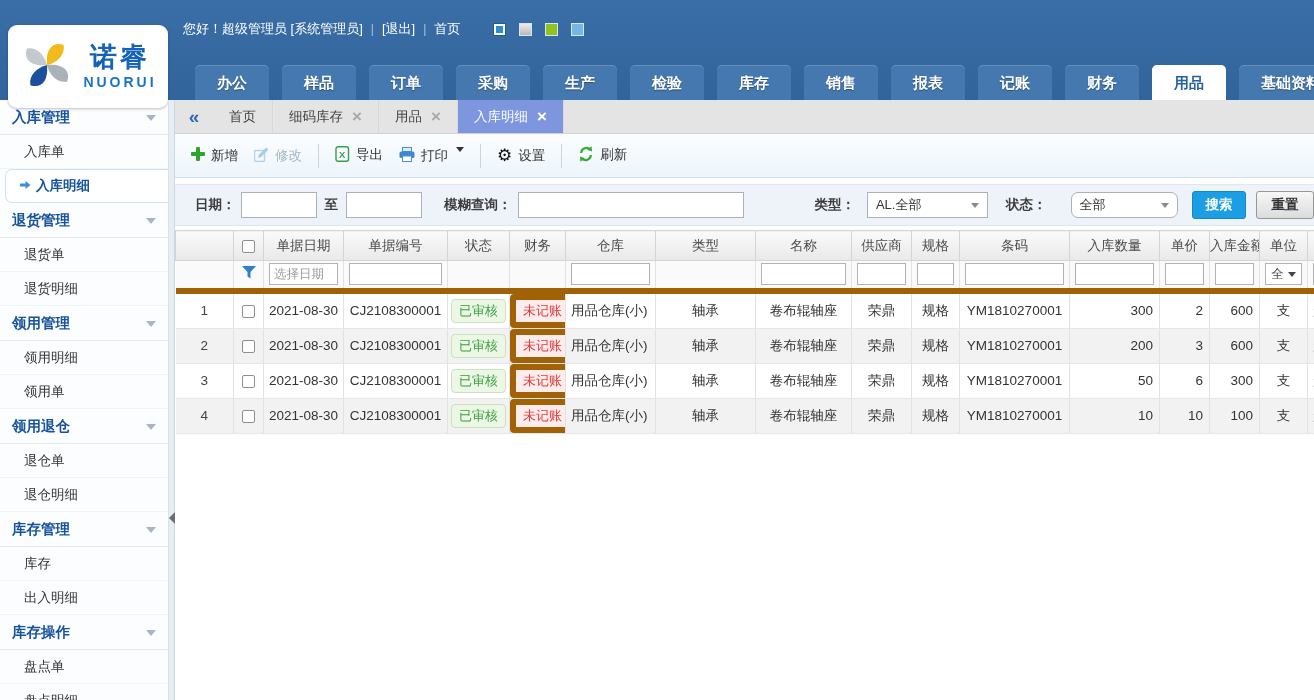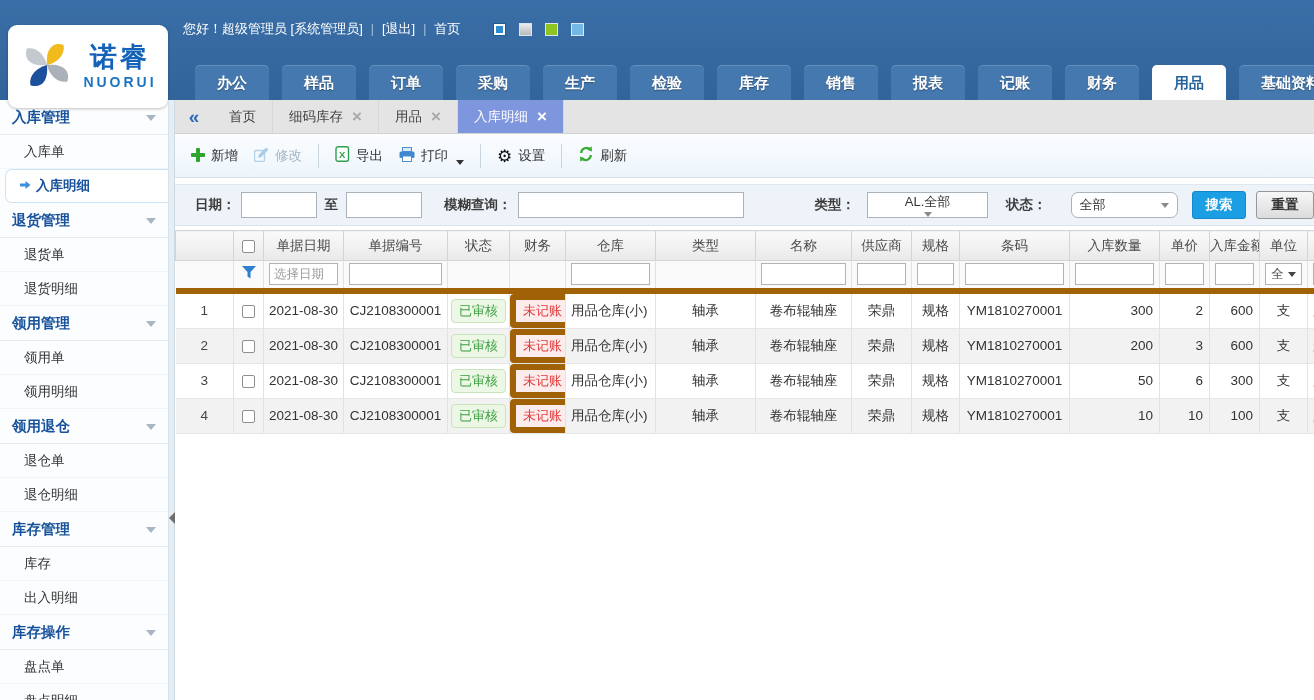--- a/index.html
+++ b/index.html
@@ -43,21 +43,21 @@
   
   .tabstrip { height:34px; background:#e4e4e4; display:flex; align-items:stretch; flex:none; border-bottom:1px solid #d2d2d2; }
   .ts-back { width:38px; display:flex; align-items:center; justify-content:center; color:#2a6cb5; font-size:19px; font-weight:bold; cursor:pointer; }
   .ts-tab { display:flex; align-items:center; gap:9px; padding:0 16px; font-size:13.5px; color:#444; border-right:1px solid #d8d8d8; cursor:pointer; white-space:nowrap; }
   .ts-close { color:#a8a8a8; font-weight:bold; font-size:17px; line-height:1; cursor:pointer; }
   .ts-tab.active { background:#7e96de; color:#fff; }
   .ts-tab.active .ts-close { color:#fff; }
 
   
   .toolbar { height:44px; background:linear-gradient(#fbfdff,#edf5fb); border-bottom:1px solid #d3dfe9; display:flex; align-items:center; padding-left:16px; gap:16px; flex:none; }
-  .tb-btn { display:flex; align-items:flex-end; gap:6px; font-size:13.5px; color:#333; cursor:pointer; white-space:nowrap; }
+  .tb-btn { display:flex; align-items:flex-start; gap:6px; font-size:13.5px; color:#333; cursor:pointer; white-space:nowrap; }
   .tb-btn.disabled { color:#a4b8c6; cursor:default; }
   .tb-sep { width:1px; height:24px; background:#c9d5df; }
   .caret { width:0; height:0; border-left:4px solid transparent; border-right:4px solid transparent; border-top:5px solid #333; display:inline-block; margin-left:2px; }
   .gear-glyph { font-size:17px; color:#111; line-height:1; }
 
   
   .filterbar { height:42px; margin-top:6px; background:#edf3f8; border-top:1px solid #dfe8f0; border-bottom:1px solid #dbe5ee; display:flex; align-items:center; padding-left:20px; flex:none; white-space:nowrap; overflow:hidden; }
   .f-label { font-weight:bold; color:#3c3c3c; font-size:13.5px; }
   .f-input { height:26px; border:1px solid #aab2ba; background:#fff; padding:0 6px; font-size:13px; font-family:inherit; }
   .f-date { width:76px; }
@@ -148,22 +148,22 @@
       <div class="side-item active">
         <span><svg width="11" height="10" viewBox="0 0 11 10">
               <path d="M0 3.5h5.5V1l5 4-5 4V6.5H0z" fill="#3b8fdd"></path>
             </svg></span>
         <span>入库明细</span>
       </div>
       <div class="grp-title"><span>退货管理</span><span class="tri"></span></div>
       <div class="side-item">退货单</div>
       <div class="side-item">退货明细</div>
       <div class="grp-title"><span>领用管理</span><span class="tri"></span></div>
+      <div class="side-item">领用明细</div>
       <div class="side-item">领用单</div>
-      <div class="side-item">领用明细</div>
       <div class="grp-title"><span>领用退仓</span><span class="tri"></span></div>
       <div class="side-item">退仓单</div>
       <div class="side-item">退仓明细</div>
       <div class="grp-title"><span>库存管理</span><span class="tri"></span></div>
       <div class="side-item">库存</div>
       <div class="side-item">出入明细</div>
       <div class="grp-title"><span>库存操作</span><span class="tri"></span></div>
       <div class="side-item">盘点单</div>
       <div class="side-item">盘点明细</div>
     </div>
@@ -243,21 +243,21 @@
       </div>
 
       <div class="filterbar">
         <span class="f-label">日期：</span>
         <input class="f-input f-date" style="margin-left: 5px;">
         <span class="f-label" style="margin:0 8px; font-weight:bold;">至</span>
         <input class="f-input f-date" style="">
         <span class="f-label" style="margin-left:22px;">模糊查询：</span>
         <input class="f-input f-fuzzy" style="margin-left: 6px;">
         <span class="f-label" style="margin-left:70px;">类型：</span>
-        <span class="f-select" style="width:130px; margin-left:12px;flex-direction:column;">
+        <span class="f-select" style="width:130px; margin-left:12px;">
           <span>AL.全部</span>
             <span class="sel-caret"></span>
         </span>
         <span class="f-label" style="margin-left:18px;">状态：</span>
         <span class="f-select" style="width:115px; margin-left:24px;border-radius:7px;">
           <span>全部</span>
             <span class="sel-caret"></span>
         </span>
         <button class="btn-search">搜索</button>
         <button class="btn-reset">重置</button>

